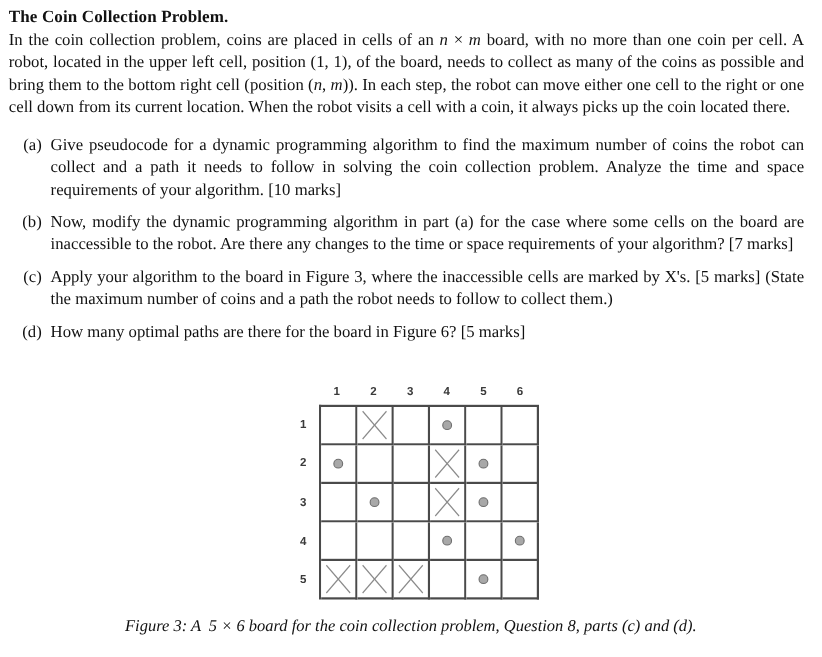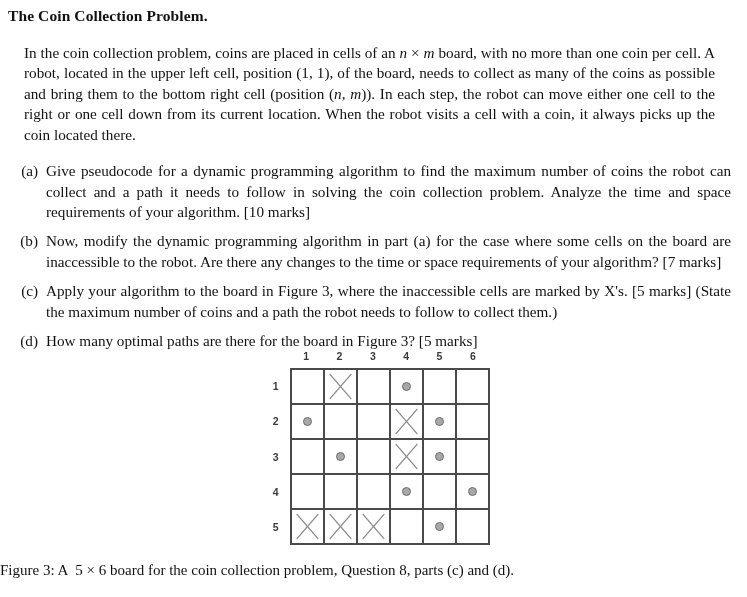--- a/index.html
+++ b/index.html
@@ -27,21 +27,21 @@
   .doc-title {
     font-size: 15.5px;
     font-weight: bold;
     line-height: 1.35;
     margin: 0 0 0px 0;
     letter-spacing: 0.1px;
   }
   .intro {
     font-size: 15.2px;
     line-height: 1.345;
-    margin: 16px;
+    margin: 0;
     text-align: justify;
     text-justify: inter-word;
     padding-right: 4px;
   }
 
   
   .question-list {
     margin: 13px 0 0 0;
     padding: 0;
     list-style: none;
@@ -169,23 +169,24 @@
     bottom: 2px;
     overflow: visible;
   }
   .xmark svg { width: 100%; height: 100%; display: block; }
 
   .caption {
     position: absolute;
     left: 0;
     top: 562px;
     width: 747px;
-    text-align: left;
+    text-align: center;
     font-size: 15px;
     color: #111111;
+    font-style: italic;
   }
   .caption .gap { display: inline-block; width: 7px; }
 </style>
 </head>
 <body>
 
 <div class="page">
 
   <h1 class="doc-title">The Coin Collection Problem.</h1>
 
@@ -199,21 +200,21 @@
     <li class="q-item">
       <span class="q-marker">(b)</span>
       <span class="q-text">Now, modify the dynamic programming algorithm in part (a) for the case where some cells on the board are inaccessible to the robot. Are there any changes to the time or space requirements of your algorithm? [7 marks]</span>
     </li>
     <li class="q-item">
       <span class="q-marker">(c)</span>
       <span class="q-text">Apply your algorithm to the board in Figure 3, where the inaccessible cells are marked by X's. [5 marks] (State the maximum number of coins and a path the robot needs to follow to collect them.)</span>
     </li>
     <li class="q-item">
       <span class="q-marker">(d)</span>
-      <span class="q-text">How many optimal paths are there for the board in Figure 3? [5 marks]</span>
+      <span class="q-text">How many optimal paths are there for the board in Figure 6? [5 marks]</span>
     </li>
   </ol>
 
   <div class="figure-block">
     <div class="board-wrap">
       <div class="col-headers">
           <span class="ch">1</span>
           <span class="ch">2</span>
           <span class="ch">3</span>
           <span class="ch">4</span>

